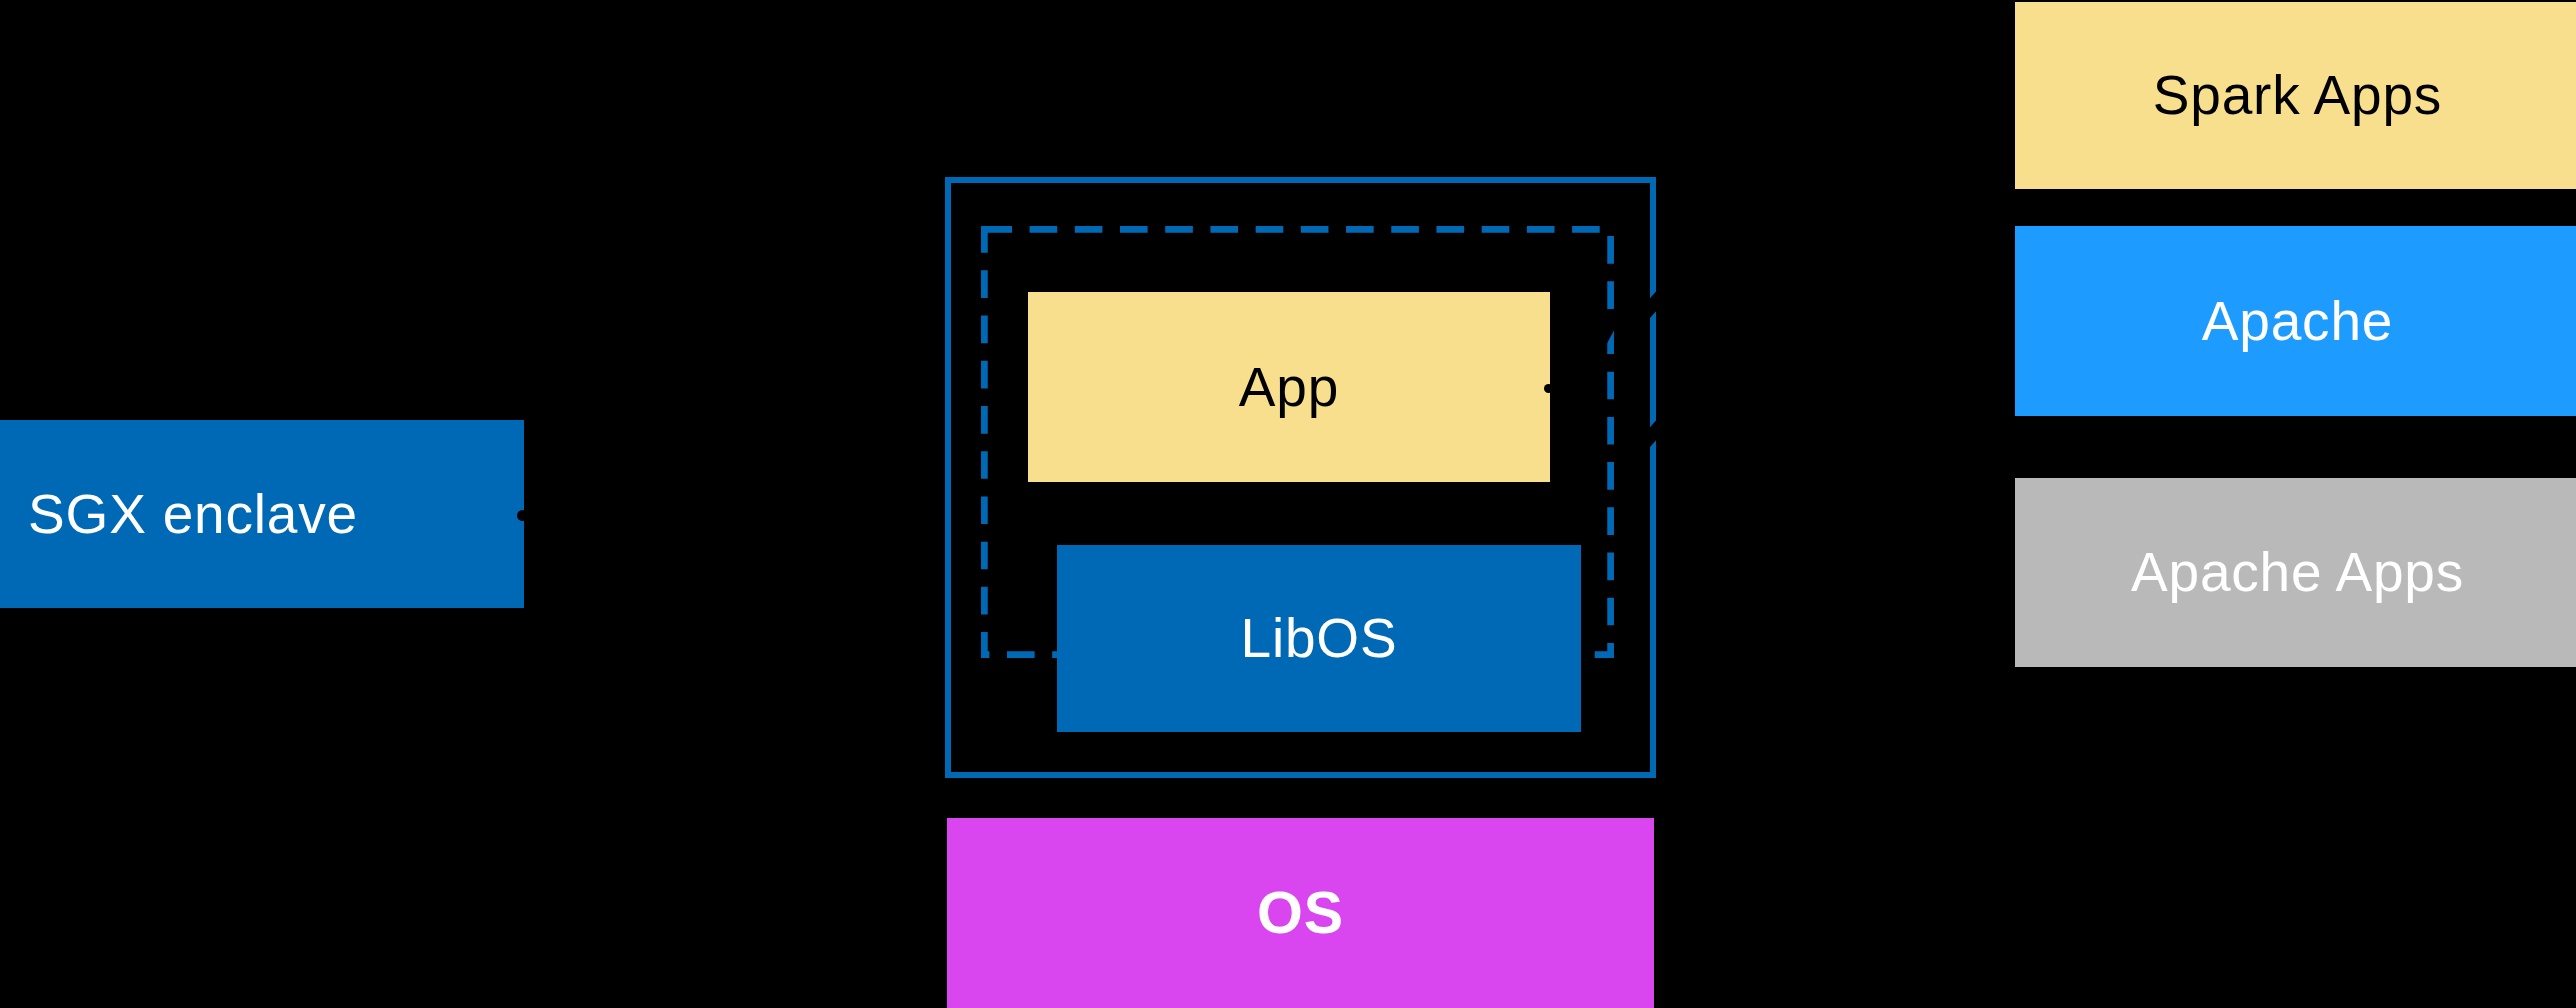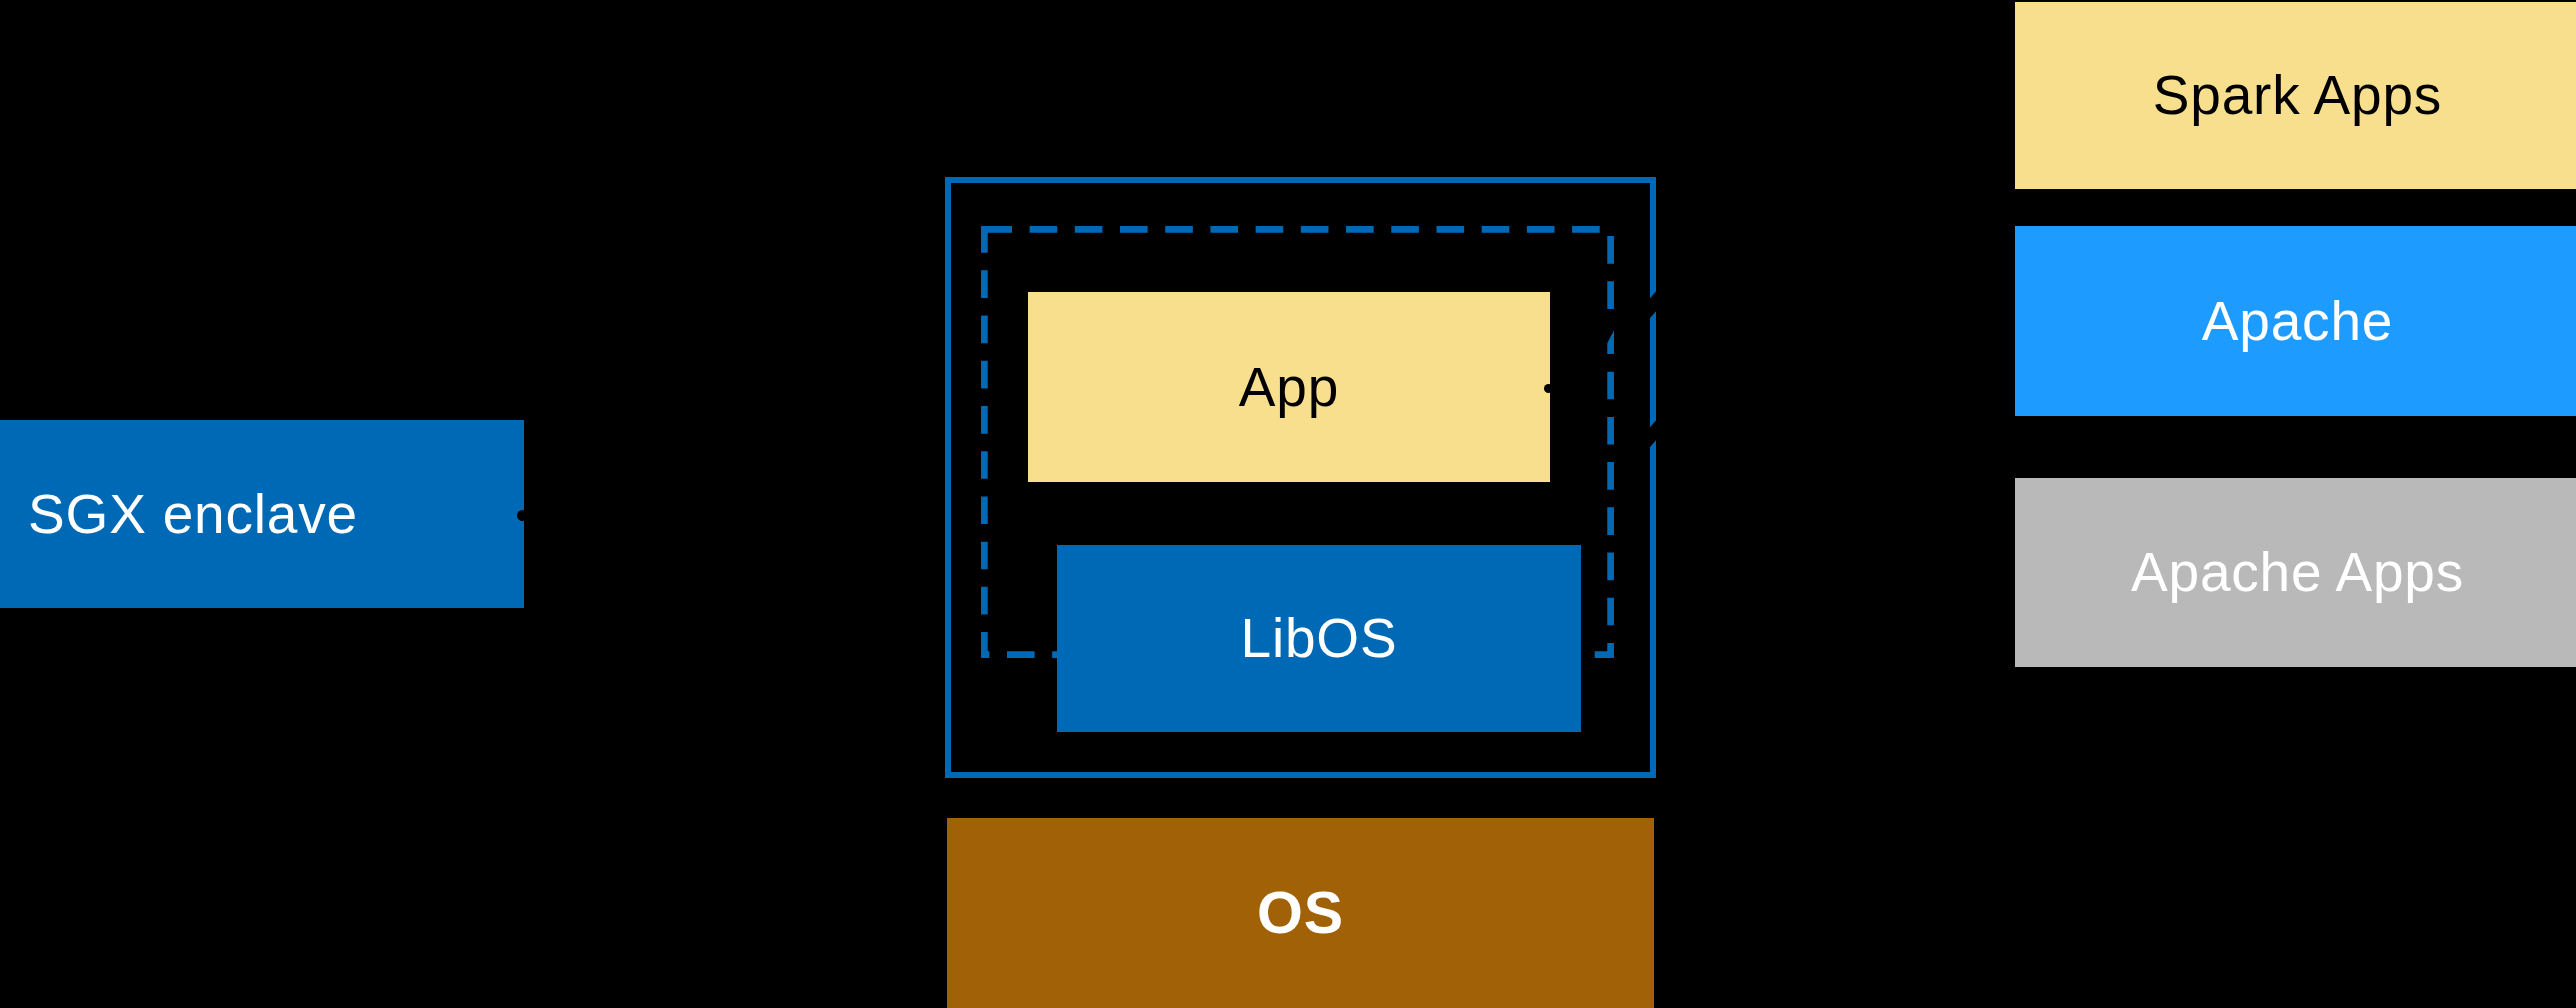--- a/index.html
+++ b/index.html
@@ -91,21 +91,21 @@
   </svg>
 
   <div class="box" id="app-box" style="background-color: rgb(248, 223, 141);">
     <span class="label label-dark">App</span>
   </div>
 
   <div class="box" id="libos-box" style="background-color: rgb(0, 105, 181);">
     <span class="label label-light">LibOS</span>
   </div>
 
-  <div class="box" id="os-box" style="background-color: #a16207;">
+  <div class="box" id="os-box" style="background-color: #d946ef;">
     <span class="label label-light">OS</span>
   </div>
 
   <div class="box" id="user-apps-box" style="background-color: rgb(248, 223, 141);">
     <span class="label label-dark">Spark Apps</span>
   </div>
 
   <div class="box" id="bigdl-box" style="background-color: rgb(30, 155, 255);">
     <span class="label label-light">Apache</span>
   </div>

